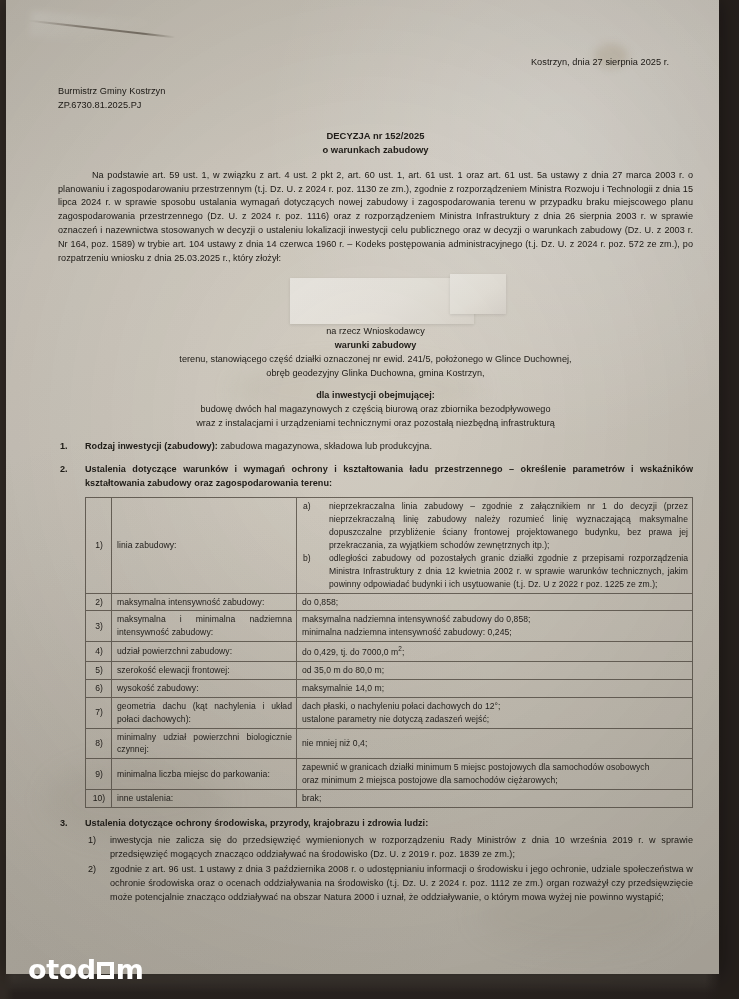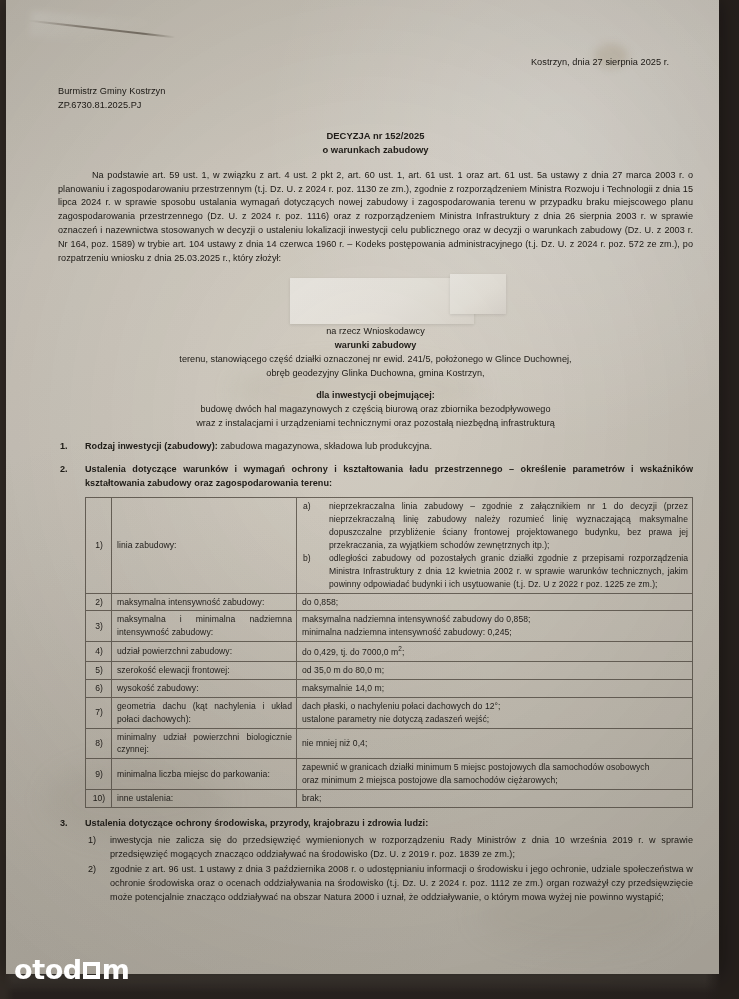--- a/index.html
+++ b/index.html
@@ -146,21 +146,21 @@
   
   .redact {
     position: absolute;
     background: linear-gradient(150deg, #efece5 0%, #e9e5dd 55%, #ded9d0 100%);
     box-shadow: 0 1px 3px rgba(0,0,0,.10);
   }
 
   
   #otodom {
     position: absolute;
-    left: 14px;
+    left: 28px;
     bottom: 16px;
     display: flex;
     align-items: center;
     color: #ffffff;
     font-family: "DejaVu Sans", sans-serif;
     font-weight: bold;
     font-size: 27px;
     letter-spacing: -.4px;
     line-height: 1;
     z-index: 40;

